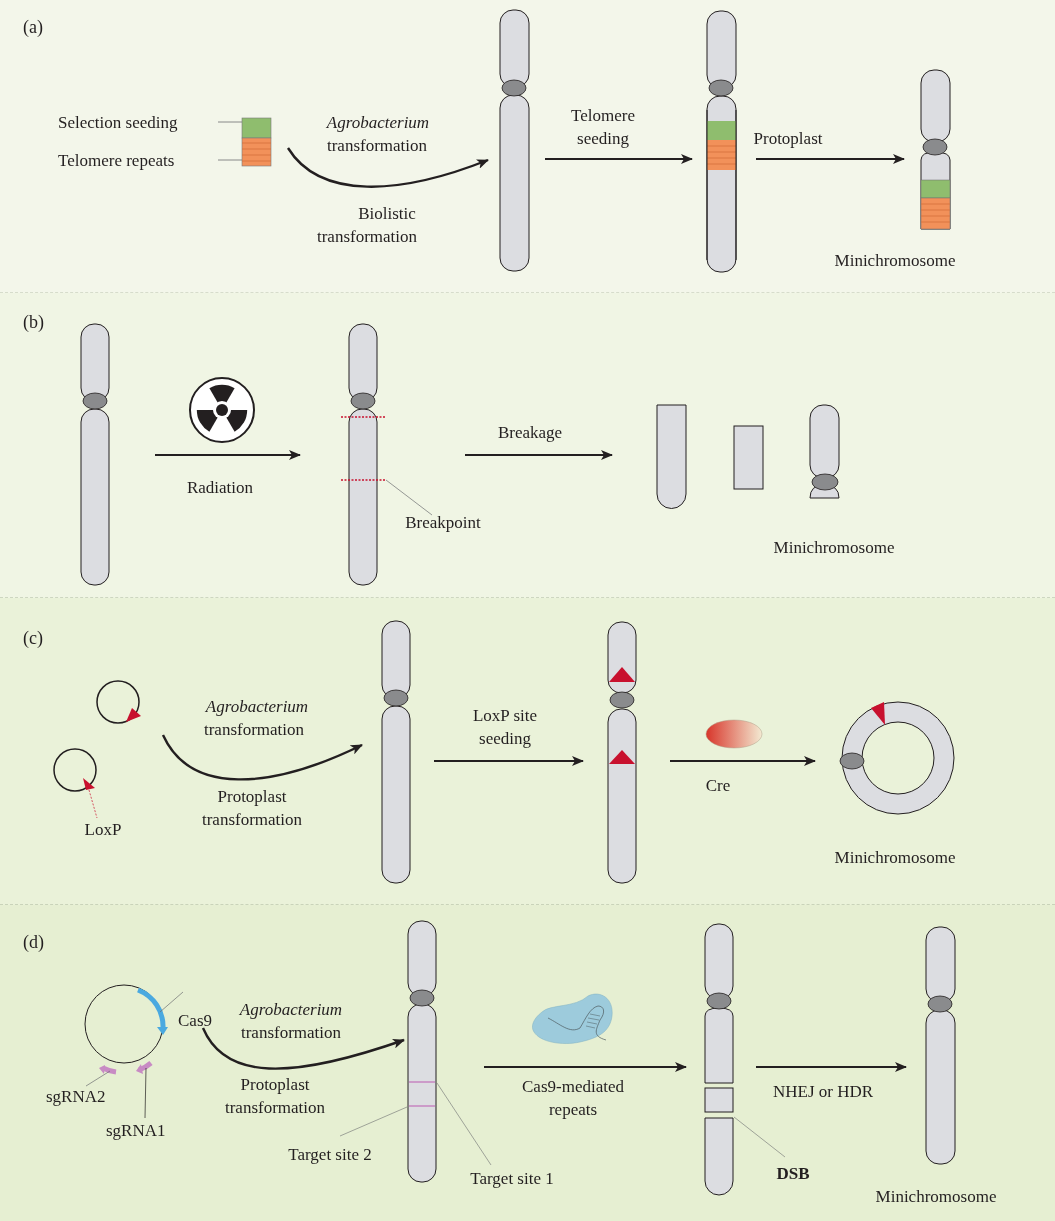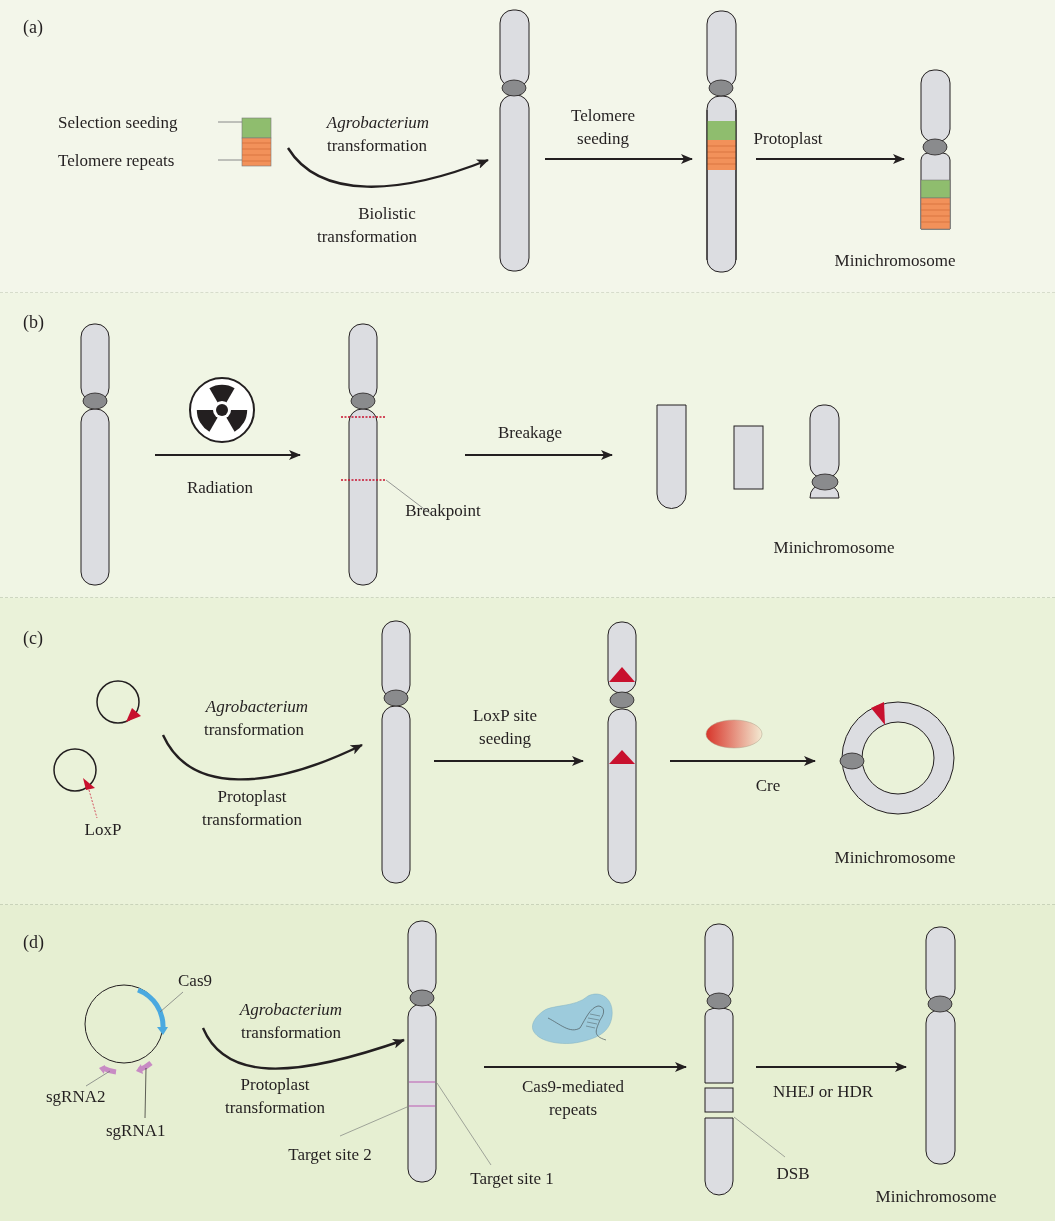--- a/index.html
+++ b/index.html
@@ -226,42 +226,42 @@
 <div class="lbl center" style="left:377px;top:135px;">transformation</div>
 <div class="lbl center" style="left:367px;top:203px;margin-left:20px;">Biolistic</div>
 <div class="lbl center" style="left:367px;top:226px;">transformation</div>
 <div class="lbl center" style="left:603px;top:105px;">Telomere</div>
 <div class="lbl center" style="left:603px;top:128px;">seeding</div>
 <div class="lbl center" style="left:788px;top:128px;">Protoplast</div>
 <div class="lbl center" style="left:895px;top:250px;">Minichromosome</div>
 
 <div class="lbl plabel" style="left:23px;top:312px;">(b)</div>
 <div class="lbl center" style="left:220px;top:469px;margin-top:8px;">Radiation</div>
-<div class="lbl center" style="left:443px;top:500px;">Breakpoint</div>
+<div class="lbl center" style="left:443px;top:512px;">Breakpoint</div>
 <div class="lbl center" style="left:530px;top:422px;">Breakage</div>
 <div class="lbl center" style="left:834px;top:537px;">Minichromosome</div>
 
 <div class="lbl plabel" style="left:23px;top:628px;">(c)</div>
 <div class="lbl center" style="left:103px;top:819px;">LoxP</div>
 <div class="lbl center ital" style="left:257px;top:696px;">Agrobacterium</div>
 <div class="lbl center" style="left:254px;top:719px;">transformation</div>
 <div class="lbl center" style="left:252px;top:786px;">Protoplast</div>
 <div class="lbl center" style="left:252px;top:809px;">transformation</div>
 <div class="lbl center" style="left:505px;top:705px;">LoxP site</div>
 <div class="lbl center" style="left:505px;top:728px;">seeding</div>
-<div class="lbl center" style="left:768px;top:775px;">Cre</div>
+<div class="lbl center" style="left:718px;top:775px;">Cre</div>
 <div class="lbl center" style="left:895px;top:847px;">Minichromosome</div>
 
 <div class="lbl plabel" style="left:23px;top:932px;">(d)</div>
-<div class="lbl" style="left:178px;top:970px;">Cas9</div>
+<div class="lbl" style="left:178px;top:1010px;">Cas9</div>
 <div class="lbl" style="left:46px;top:1086px;">sgRNA2</div>
 <div class="lbl" style="left:106px;top:1120px;">sgRNA1</div>
 <div class="lbl center ital" style="left:291px;top:999px;">Agrobacterium</div>
 <div class="lbl center" style="left:291px;top:1022px;">transformation</div>
 <div class="lbl center" style="left:275px;top:1074px;">Protoplast</div>
 <div class="lbl center" style="left:275px;top:1097px;">transformation</div>
 <div class="lbl center" style="left:330px;top:1144px;">Target site 2</div>
 <div class="lbl center" style="left:512px;top:1168px;">Target site 1</div>
 <div class="lbl center" style="left:573px;top:1076px;text-align:center;">Cas9-mediated</div>
 <div class="lbl center" style="left:573px;top:1099px;">repeats</div>
-<div class="lbl center" style="left:793px;top:1163px;">DSB</div>
+<div class="lbl center" style="left:793px;top:1163px;font-weight:bold;">DSB</div>
 <div class="lbl center" style="left:823px;top:1037px;margin-top:44px;">NHEJ or HDR</div>
 <div class="lbl center" style="left:936px;top:1186px;">Minichromosome</div>
 
 </body></html>

